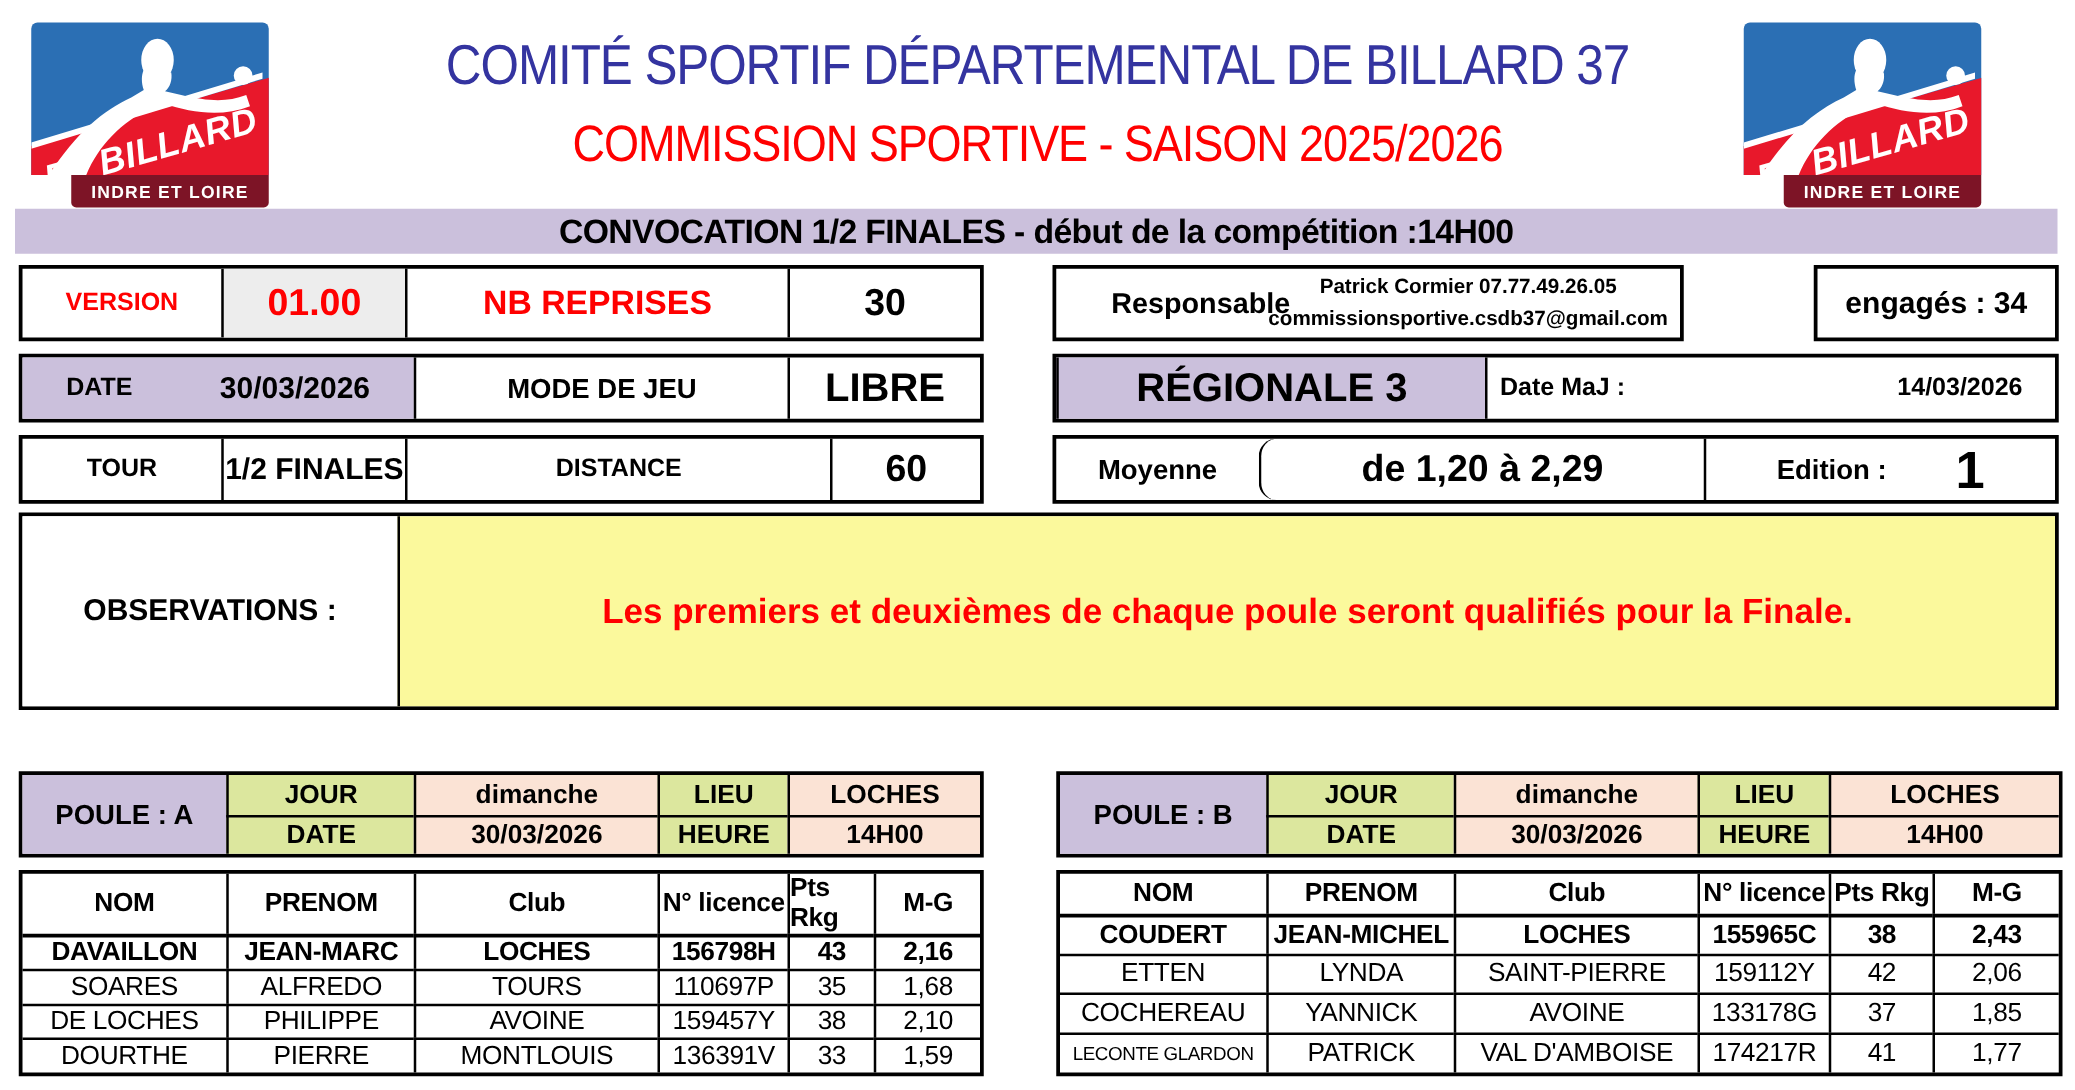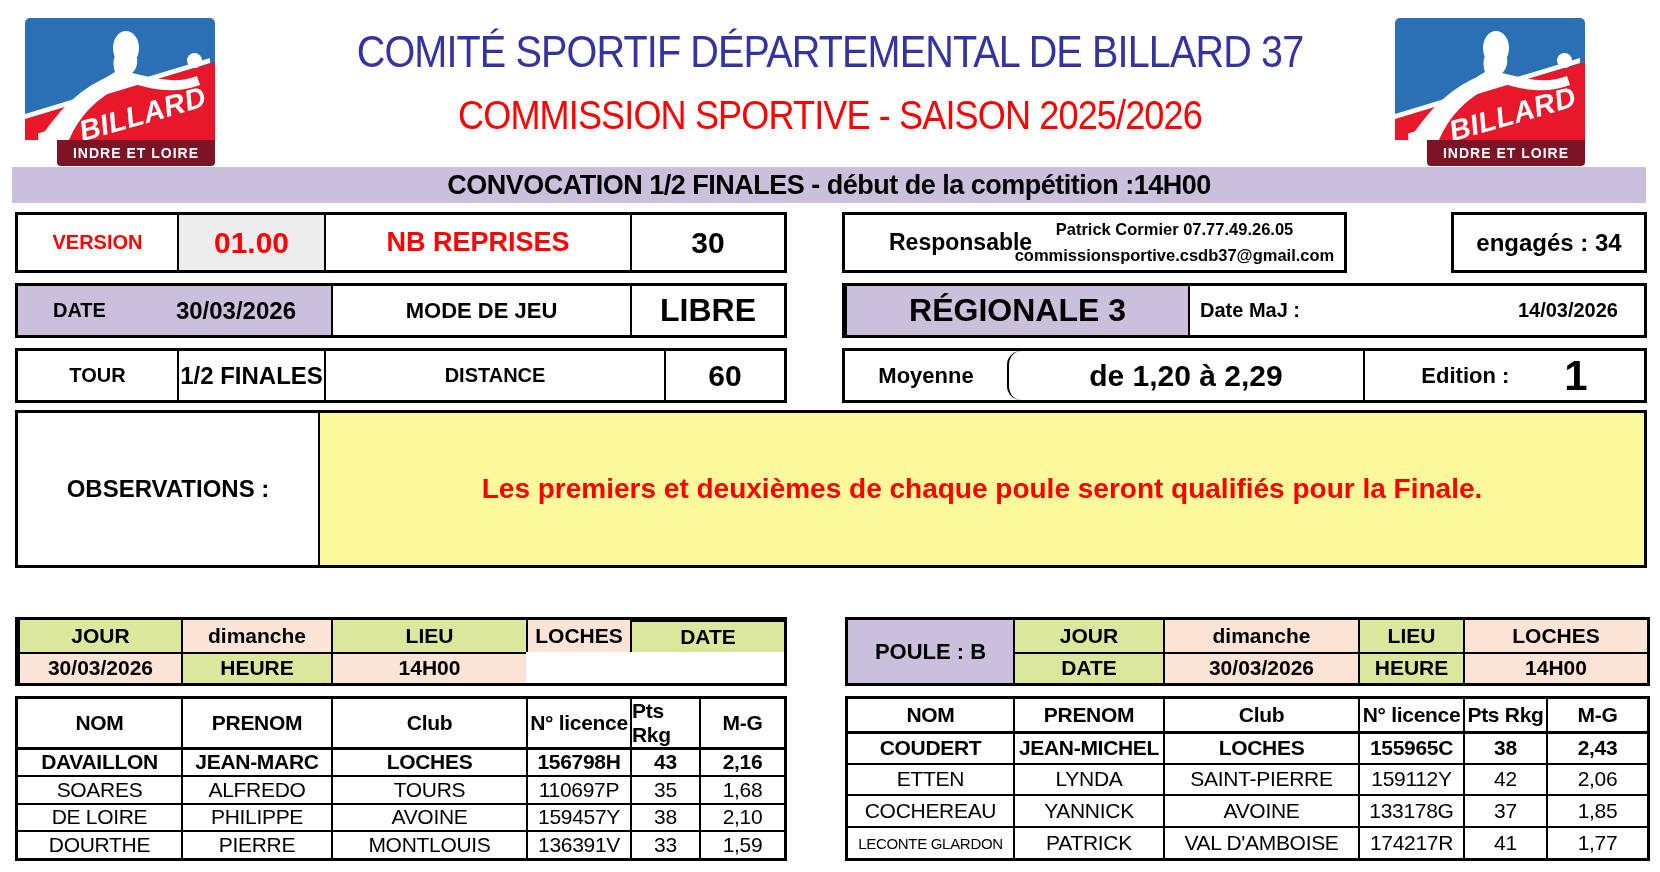--- a/index.html
+++ b/index.html
@@ -147,20 +147,21 @@
       <span style="font-weight:800; font-size:42px;">1</span>
     </div>
   </div>
 
   <div class="bx" style="left:15px; top:410px; width:1632px; height:158px;">
     <div class="cell obs-label" style="width:300px;">OBSERVATIONS :</div>
     <div class="cell obs-text bL" style="flex:1;">Les premiers et deuxièmes de chaque poule seront qualifiés pour la Finale.</div>
   </div>
 
   <div class="phead" style="left:15px; top:617px; width:772px; height:69px; grid-template-columns:163px 150px 195px 104px 1fr;">
+    <div class="pc name">POULE : A</div>
     <div class="pc grn bL">JOUR</div>
     <div class="pc pch bL">dimanche</div>
     <div class="pc grn bL">LIEU</div>
     <div class="pc pch bL">LOCHES</div>
     <div class="pc grn bL bT">DATE</div>
     <div class="pc pch bL bT">30/03/2026</div>
     <div class="pc grn bL bT">HEURE</div>
     <div class="pc pch bL bT">14H00</div>
   </div>
 
@@ -179,21 +180,21 @@
     <div class="c r1 hsep bL">43</div>
     <div class="c r1 hsep bL">2,16</div>
 
     <div class="c bT">SOARES</div>
     <div class="c bT bL">ALFREDO</div>
     <div class="c bT bL">TOURS</div>
     <div class="c bT bL">110697P</div>
     <div class="c bT bL">35</div>
     <div class="c bT bL">1,68</div>
 
-    <div class="c bT">DE LOIRE</div>
+    <div class="c bT">DE LOCHES</div>
     <div class="c bT bL">PHILIPPE</div>
     <div class="c bT bL">AVOINE</div>
     <div class="c bT bL">159457Y</div>
     <div class="c bT bL">38</div>
     <div class="c bT bL">2,10</div>
 
     <div class="c bT">DOURTHE</div>
     <div class="c bT bL">PIERRE</div>
     <div class="c bT bL">MONTLOUIS</div>
     <div class="c bT bL">136391V</div>

